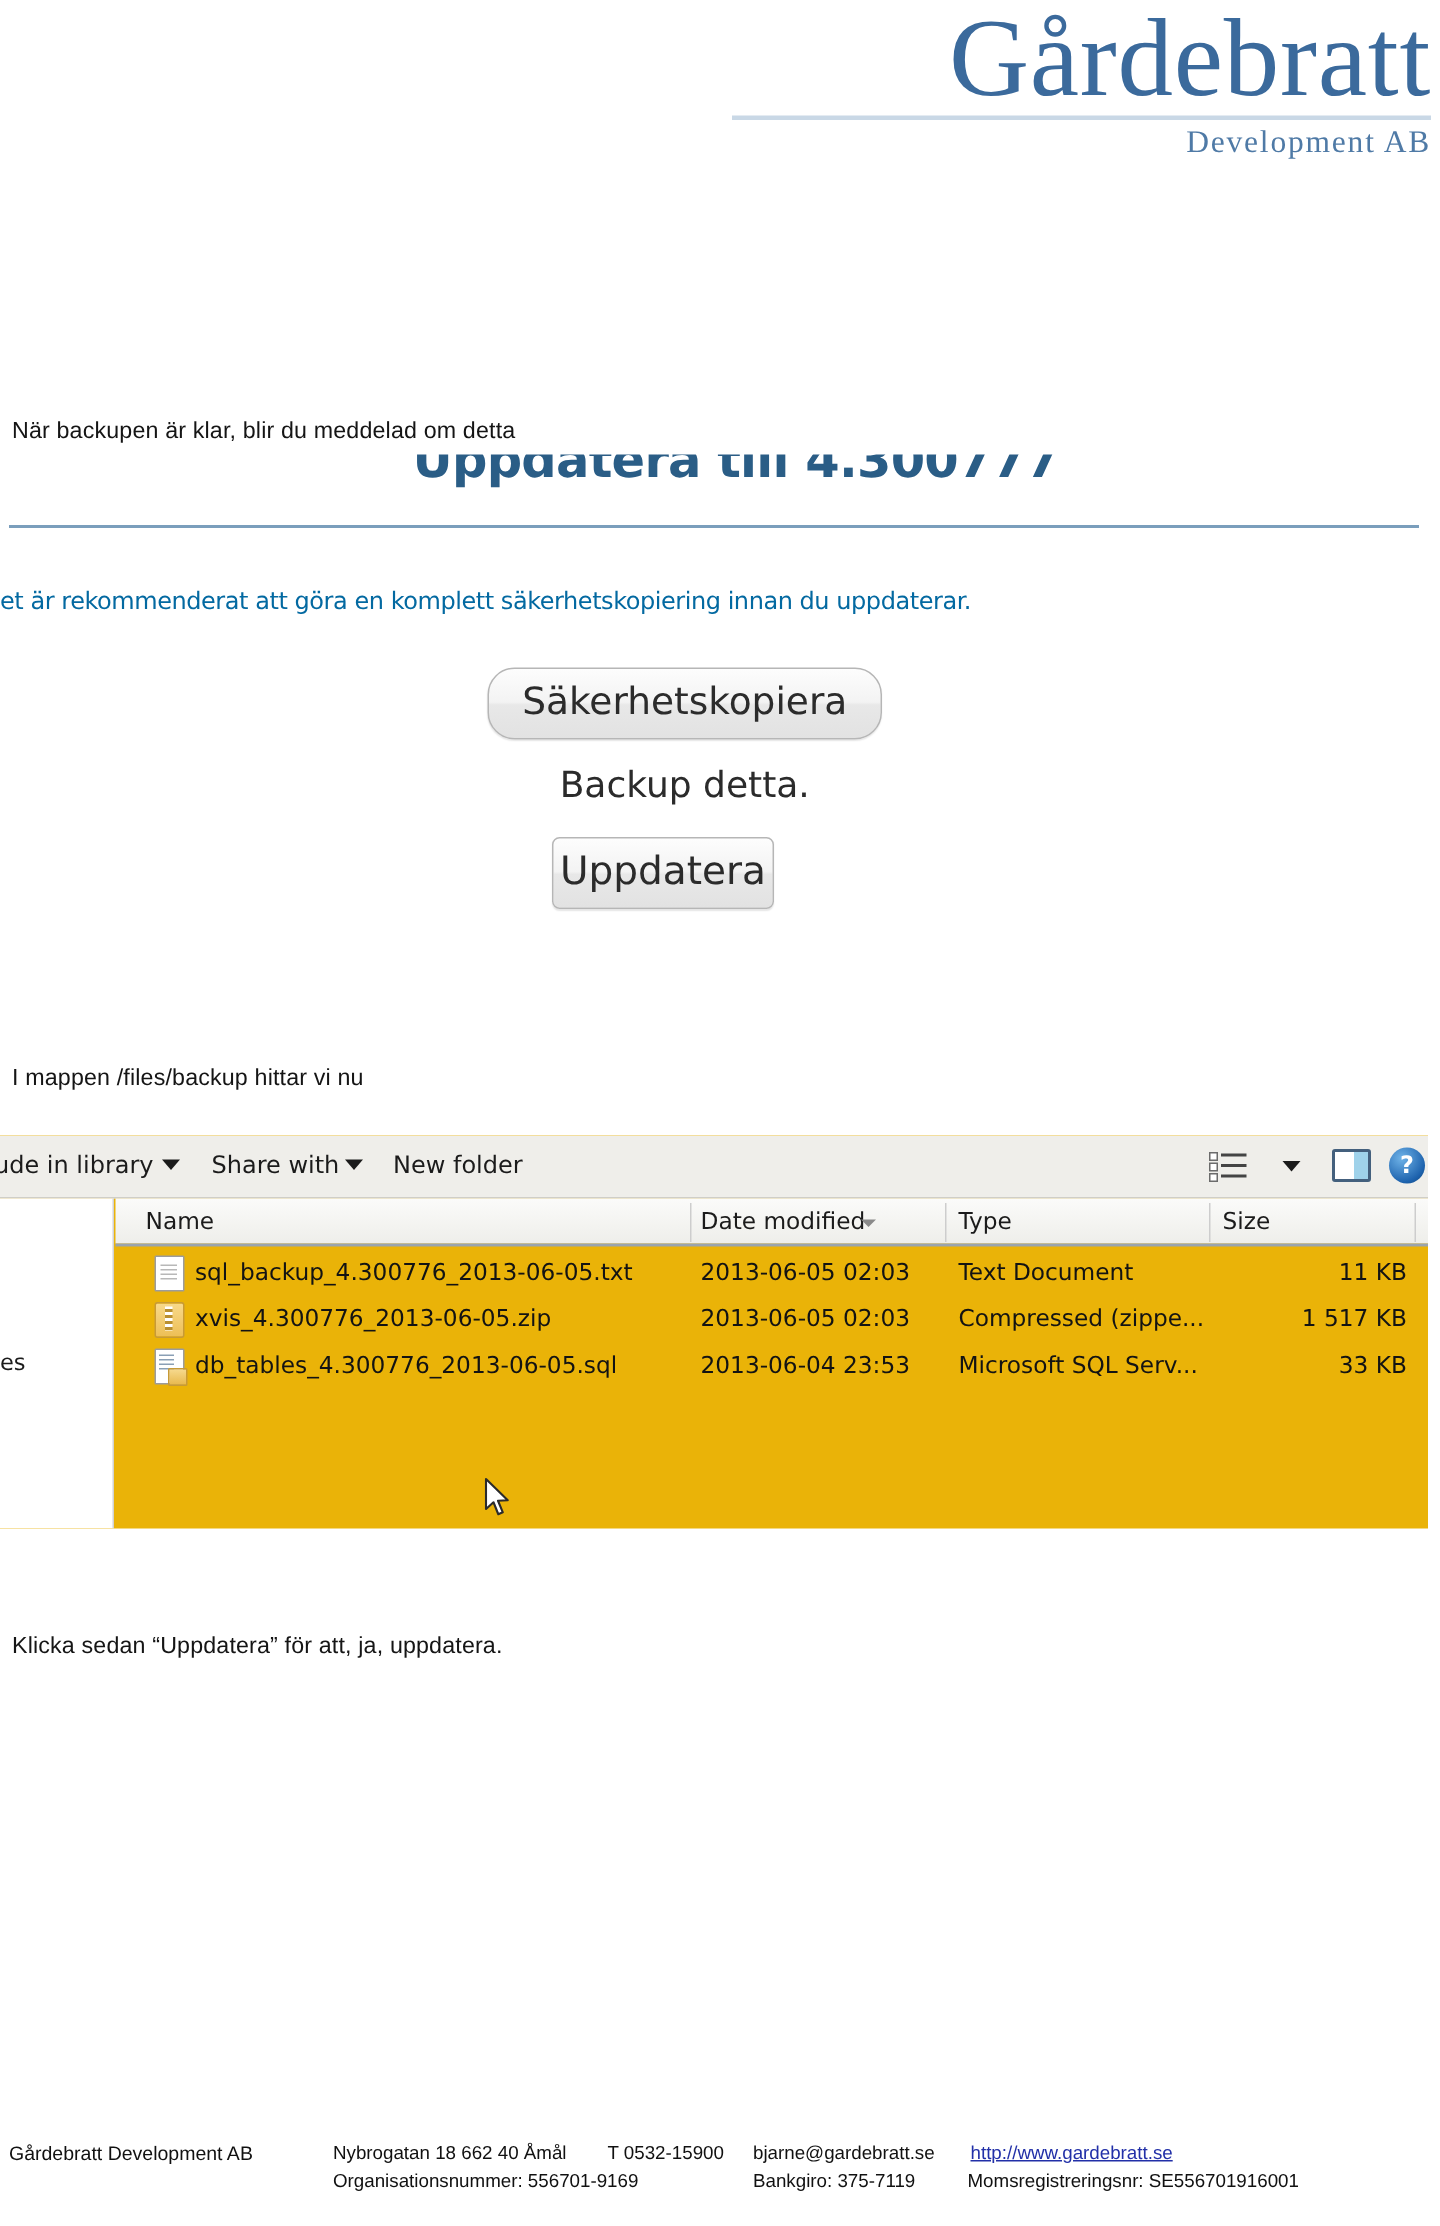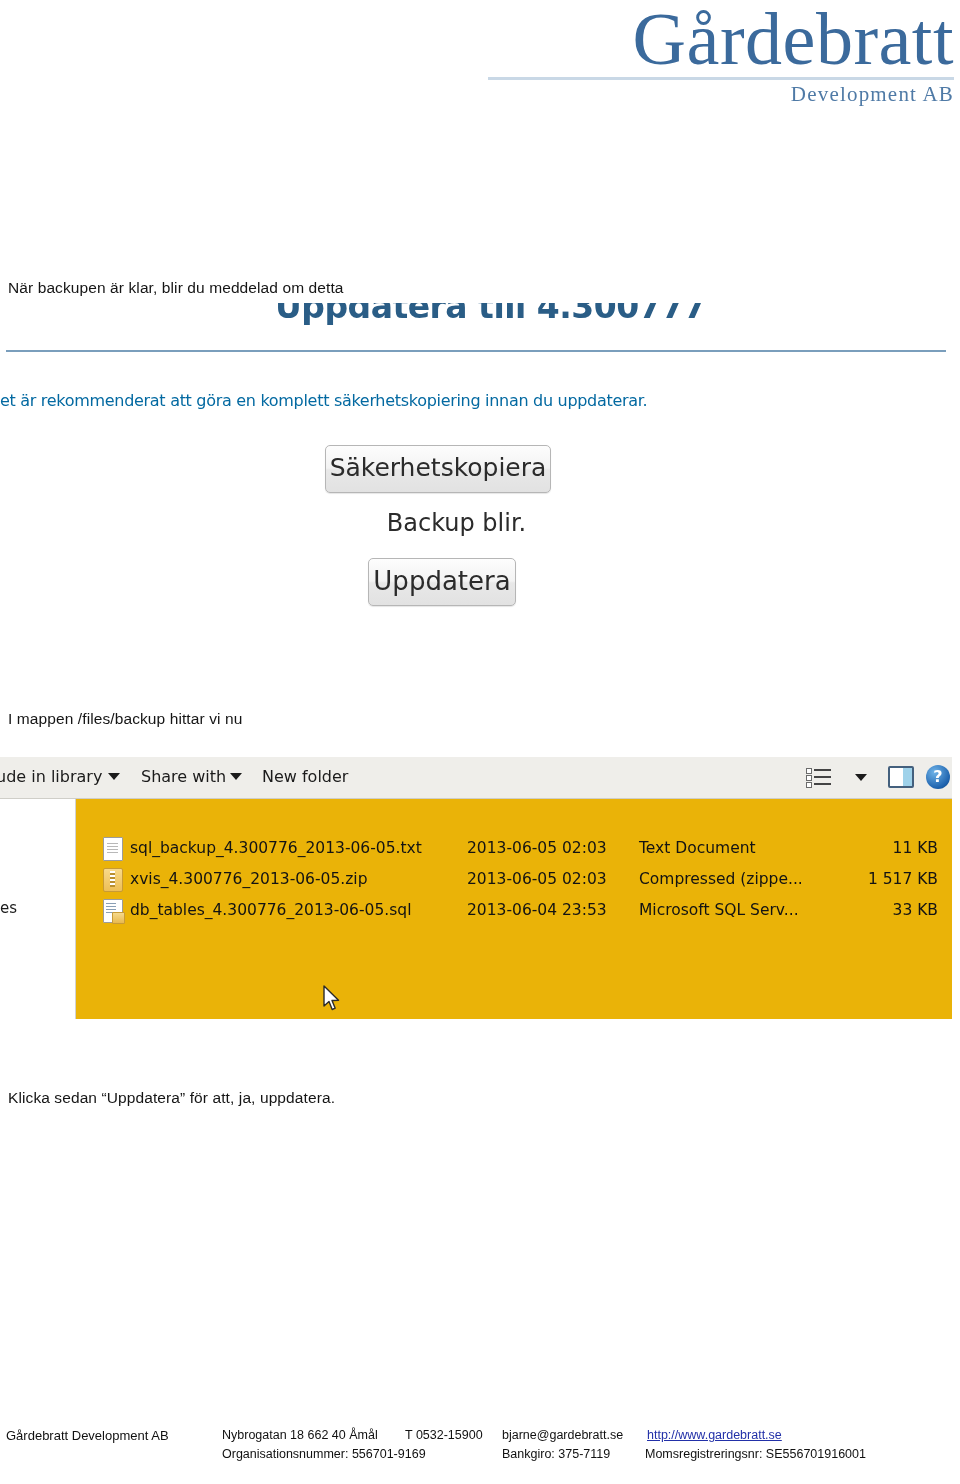--- a/index.html
+++ b/index.html
@@ -114,24 +114,25 @@
     border-radius: 5px;
     box-shadow: 0 1px 1px rgba(0,0,0,0.10);
     font-family: "DejaVu Sans", sans-serif;
     color: #2b2b2b;
     text-align: center;
     box-sizing: border-box;
   }
   #btn-backup {
     left: 325px;
     top: 142px;
-    width: 226px;
+    width: 263px;
     height: 48px;
     line-height: 44px;
     font-size: 25px;
+    border-radius: 18px;
   }
   #backup-status {
     position: absolute;
     left: 325px;
     top: 206px;
     width: 263px;
     text-align: center;
     font-family: "DejaVu Sans", sans-serif;
     font-size: 24px;
     color: #2b2b2b;
@@ -383,21 +384,21 @@
 <div class="caption" id="caption-1">När backupen är klar, blir du meddelad om detta</div>
 
 <div id="shot-update">
   <div id="upd-title-clip">
     <div id="upd-title">Uppdatera till 4.300777</div>
   </div>
   <div id="upd-rule"></div>
   <div id="upd-body">et är rekommenderat att göra en komplett säkerhetskopiering innan du uppdaterar.</div>
 
   <div class="win-btn" id="btn-backup">Säkerhetskopiera</div>
-  <div id="backup-status">Backup blir.</div>
+  <div id="backup-status">Backup detta.</div>
   <div class="win-btn" id="btn-update">Uppdatera</div>
 </div>
 
 <div class="caption" id="caption-2">I mappen /files/backup hittar vi nu</div>
 
 <div id="shot-explorer">
 
   <div id="exp-toolbar">
     <div class="tb-item" id="tb-include">ude in library</div>
     <div class="caret" id="tb-caret-1"></div>
@@ -417,20 +418,31 @@
     </svg>
     <div class="caret" id="tb-view-caret"></div>
     <div id="tb-pane-icon"></div>
     <div id="tb-help-icon">?</div>
   </div>
 
   <div id="exp-sidebar">
     <div id="exp-sidebar-frag">es</div>
   </div>
 
+  <div id="exp-header">
+    <div class="col-head" id="ch-name">Name</div>
+    <div class="col-head" id="ch-date">Date modified</div>
+    <div id="ch-date-caret"></div>
+    <div class="col-head" id="ch-type">Type</div>
+    <div class="col-head" id="ch-size">Size</div>
+    <div class="col-sep" id="cs-1"></div>
+    <div class="col-sep" id="cs-2"></div>
+    <div class="col-sep" id="cs-3"></div>
+    <div class="col-sep" id="cs-4"></div>
+  </div>
 
   <div id="exp-rows">
     <div class="exp-row">
       <div class="file-icon ficon-txt"></div>
       <div class="cell c-name">sql_backup_4.300776_2013-06-05.txt</div>
       <div class="cell c-date">2013-06-05 02:03</div>
       <div class="cell c-type">Text Document</div>
       <div class="cell c-size">11 KB</div>
     </div>
     <div class="exp-row">

